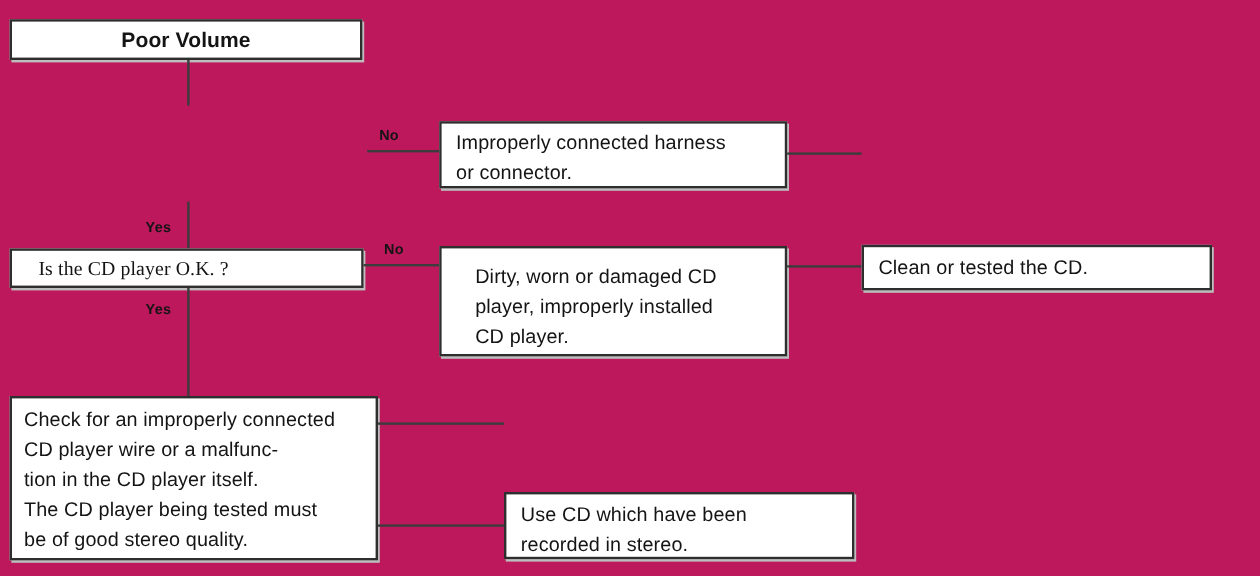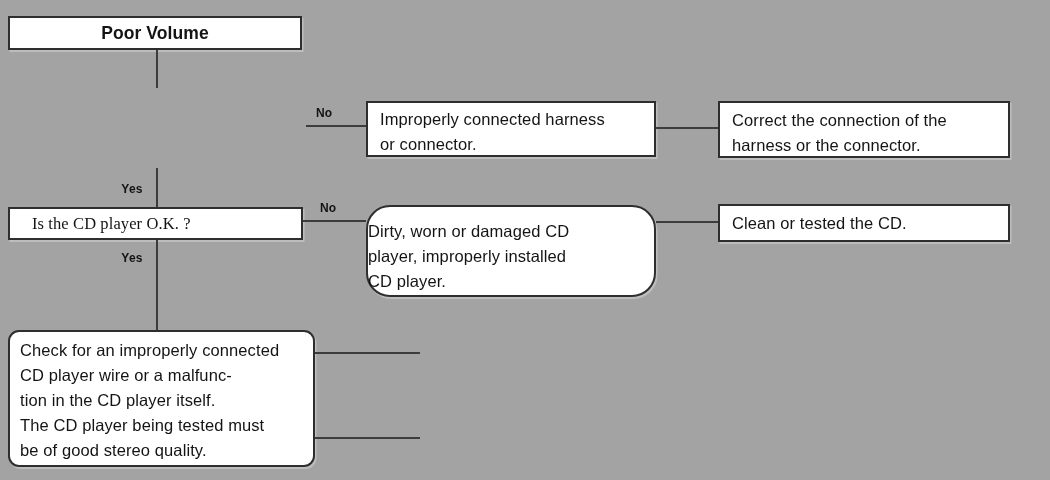--- a/index.html
+++ b/index.html
@@ -4,21 +4,21 @@
 <style>
   html, body {
     margin: 0;
     padding: 0;
     background: #ffffff;
   }
   .canvas {
     position: relative;
     width: 1050px;
     height: 480px;
-    background: #a3a3a3;
+    background: #be185d;
     font-family: "Liberation Sans", "DejaVu Sans", sans-serif;
     color: #141414;
     overflow: hidden;
   }
   .node {
     position: absolute;
     box-sizing: border-box;
     background: #ffffff;
     border: 2px solid #2e2e2e;
     box-shadow: 1.5px 2px 0 #bdbdbd;
@@ -67,45 +67,45 @@
 
 
   <div class="edge-label" style="left:316px; top:104px;">No</div>
   <div class="hline" style="left:306px; top:125px; width:60px;"></div>
 
   <div class="node" style="left:366px; top:101px; width:290px; height:56px; padding:4px 12px;">Improperly connected harness
 or connector.</div>
 
   <div class="hline" style="left:656px; top:127px; width:62px;"></div>
 
-  <div class="node" style="left:718px; top:101px; width:292px; height:57px; padding:5px 12px;">Correct the connection of the
-harness or the connector.</div>
 
   <div class="vline" style="left:156px; top:168px; height:39px;"></div>
   <div class="edge-label right-align" style="left:110px; top:180px; width:44px;">Yes</div>
 
   <div class="node center-v" style="left:8px; top:207px; width:295px; height:33px; padding:0 10px 0 22px;font-family:Liberation Serif, serif;">Is the CD player O.K. ?</div>
 
   <div class="edge-label" style="left:320px; top:199px;">No</div>
   <div class="hline" style="left:303px; top:220px; width:63px;"></div>
 
-  <div class="node" style="left:366px; top:205px; width:290px; height:92px; padding:12px 0;border-radius:24px;">Dirty, worn or damaged CD
+  <div class="node" style="left:366px; top:205px; width:290px; height:92px; padding:12px 28px;">Dirty, worn or damaged CD
 player, improperly installed
 CD player.</div>
 
   <div class="hline" style="left:656px; top:221px; width:62px;"></div>
 
   <div class="node center-v" style="left:718px; top:204px; width:292px; height:38px; padding:0 12px;">Clean or tested the CD.</div>
 
   <div class="vline" style="left:156px; top:240px; height:90px;"></div>
   <div class="edge-label right-align" style="left:110px; top:249px; width:44px;">Yes</div>
 
-  <div class="node" style="left:8px; top:330px; width:307px; height:137px; padding:6px 10px;border-radius:11px;">Check for an improperly connected
+  <div class="node" style="left:8px; top:330px; width:307px; height:137px; padding:6px 10px;">Check for an improperly connected
 CD player wire or a malfunc-
 tion in the CD player itself.
 The CD player being tested must
 be of good stereo quality.</div>
 
   <div class="hline" style="left:315px; top:352px; width:105px;"></div>
 
   <div class="hline" style="left:315px; top:437px; width:105px;"></div>
+  <div class="node" style="left:420px; top:410px; width:292px; height:56px; padding:5px 12px;">Use CD which have been
+recorded in stereo.</div>
 
 </div>
 
 </body></html>

